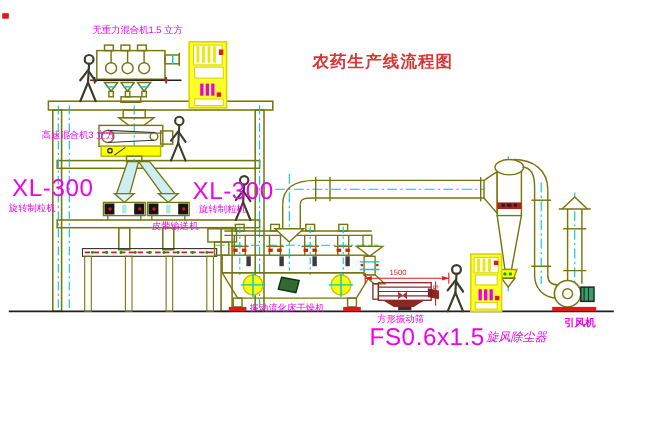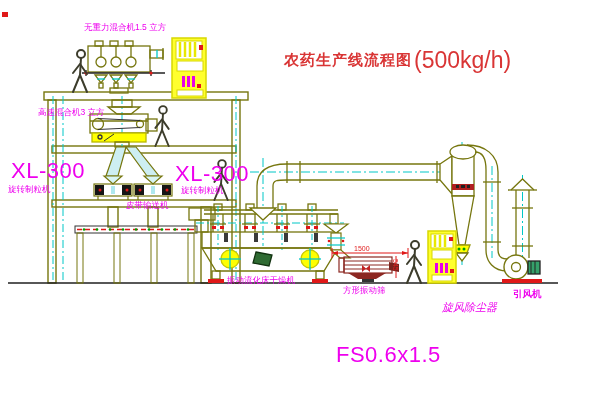--- a/index.html
+++ b/index.html
@@ -4,21 +4,21 @@
 <style>
   html,body{margin:0;padding:0;background:#fff;}
   .stage{position:relative;width:600px;height:403px;background:#ffffff;overflow:hidden;
          font-family:"Liberation Sans",sans-serif;}
   .stage svg{position:absolute;left:0;top:0;}
   .lbl{position:absolute;color:#ee00ee;white-space:nowrap;line-height:1;}
   .lbl.small{font-size:8.5px;}
   .lbl.big{font-size:22px;letter-spacing:.5px;}
   .lbl.red{color:#e02020;font-size:7px;}
   .title{position:absolute;left:284px;top:47px;display:flex;align-items:center;gap:2px;
-         color:#d93535;white-space:nowrap;}
+         color:#d93535;white-space:nowrap;flex-direction:column;}
   .title .t1{font-size:15px;font-weight:bold;letter-spacing:1px;}
   .title .t2{font-size:23px;font-weight:400;}
   .rot{transform:rotate(90deg);transform-origin:left top;}
 </style>
 </head>
 <body>
 
 <div class="stage">
 
 <svg width="600" height="403" viewBox="0 0 600 403">
@@ -318,38 +318,37 @@
   <g>
     <use href="#prs" transform="translate(81,92)"></use>
     <use href="#prs" transform="translate(163,146) scale(0.95)"></use>
     <use href="#prs" transform="translate(222,200) scale(0.95)"></use>
     <use href="#prs" transform="translate(415,283)"></use>
   </g>
 </svg>
 
 <div class="title">
   <span class="t1">农药生产线流程图</span>
-  <span class="t2">(500kg/h)</span>
 </div>
 
 <div class="lbl small" style="left:84px;top:23px;">无重力混合机1.5 立方</div>
-<div class="lbl small" style="left:38px;top:108px;">高速混合机3 立方</div>
+<div class="lbl small" style="left:38px;top:118px;">高速混合机3 立方</div>
 
 <div class="lbl big" style="left:11px;top:160px;">XL-300</div>
 <div class="lbl small" style="left:8px;top:185px;">旋转制粒机</div>
 
 <div class="lbl big" style="left:175px;top:163px;">XL-300</div>
 <div class="lbl small" style="left:181px;top:186px;">旋转制粒机</div>
 
-<div class="lbl small" style="left:126px;top:201px;text-align:center;">皮带输送机</div>
+<div class="lbl small" style="left:138px;top:201px;text-align:center;">皮带输送机</div>
 
 <div class="lbl small" style="left:227px;top:276px;">振动流化床干燥机</div>
 
 <div class="lbl small" style="left:343px;top:286px;">方形振动筛</div>
-<div class="lbl big" style="left:336px;top:296px;margin-top:48px;">FS0.6x1.5</div>
+<div class="lbl big" style="left:336px;top:296px;">FS0.6x1.5</div>
 
 <div class="lbl" style="left:442px;top:302px;font-size:11px;font-style:italic;">旋风除尘器</div>
 <div class="lbl" style="left:513px;top:289px;font-size:9.5px;font-weight:bold;">引风机</div>
 
 <div class="lbl red" style="left:354px;top:245px;">1500</div>
 <div class="lbl red rot" style="left:399px;top:259px;">545</div>
 
 </div>
 
 </body></html>

